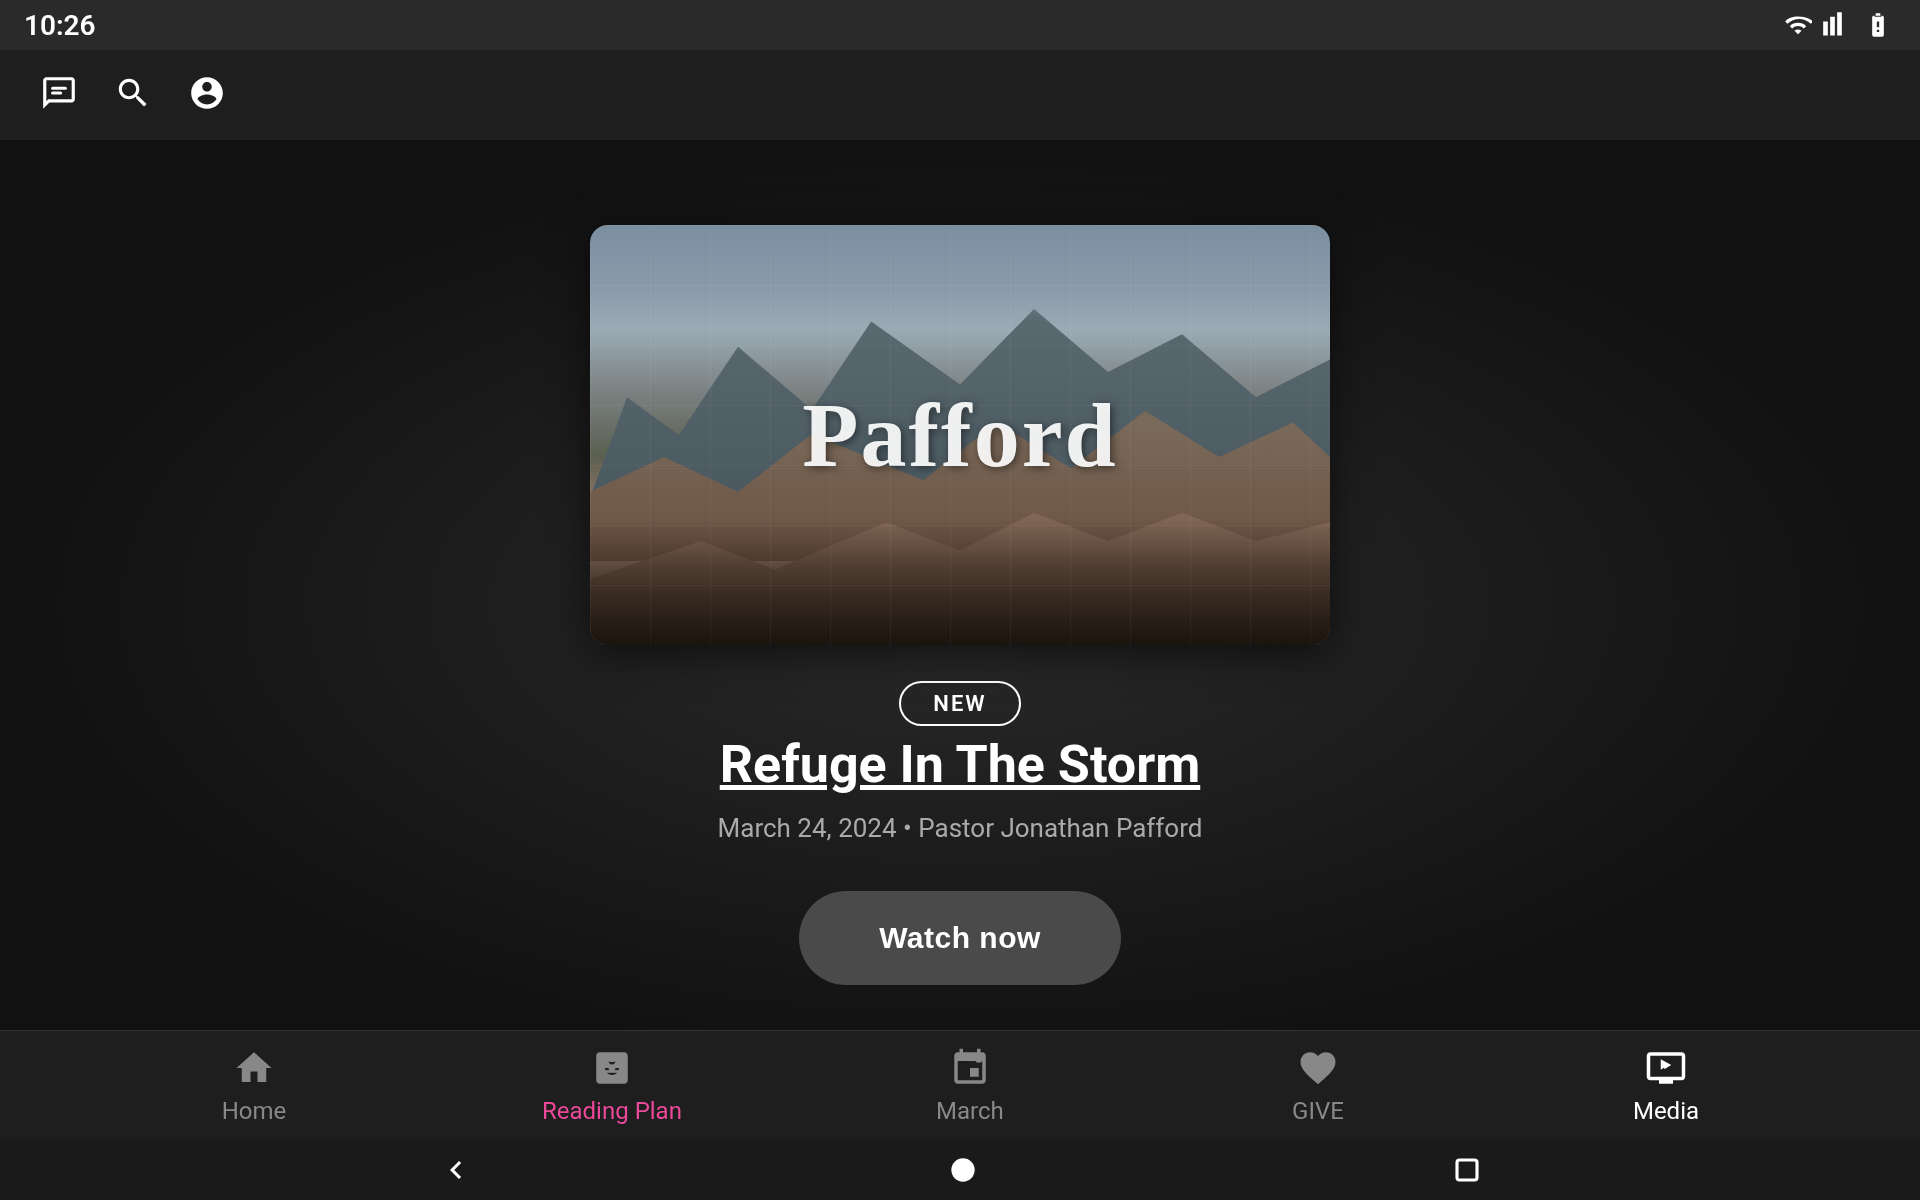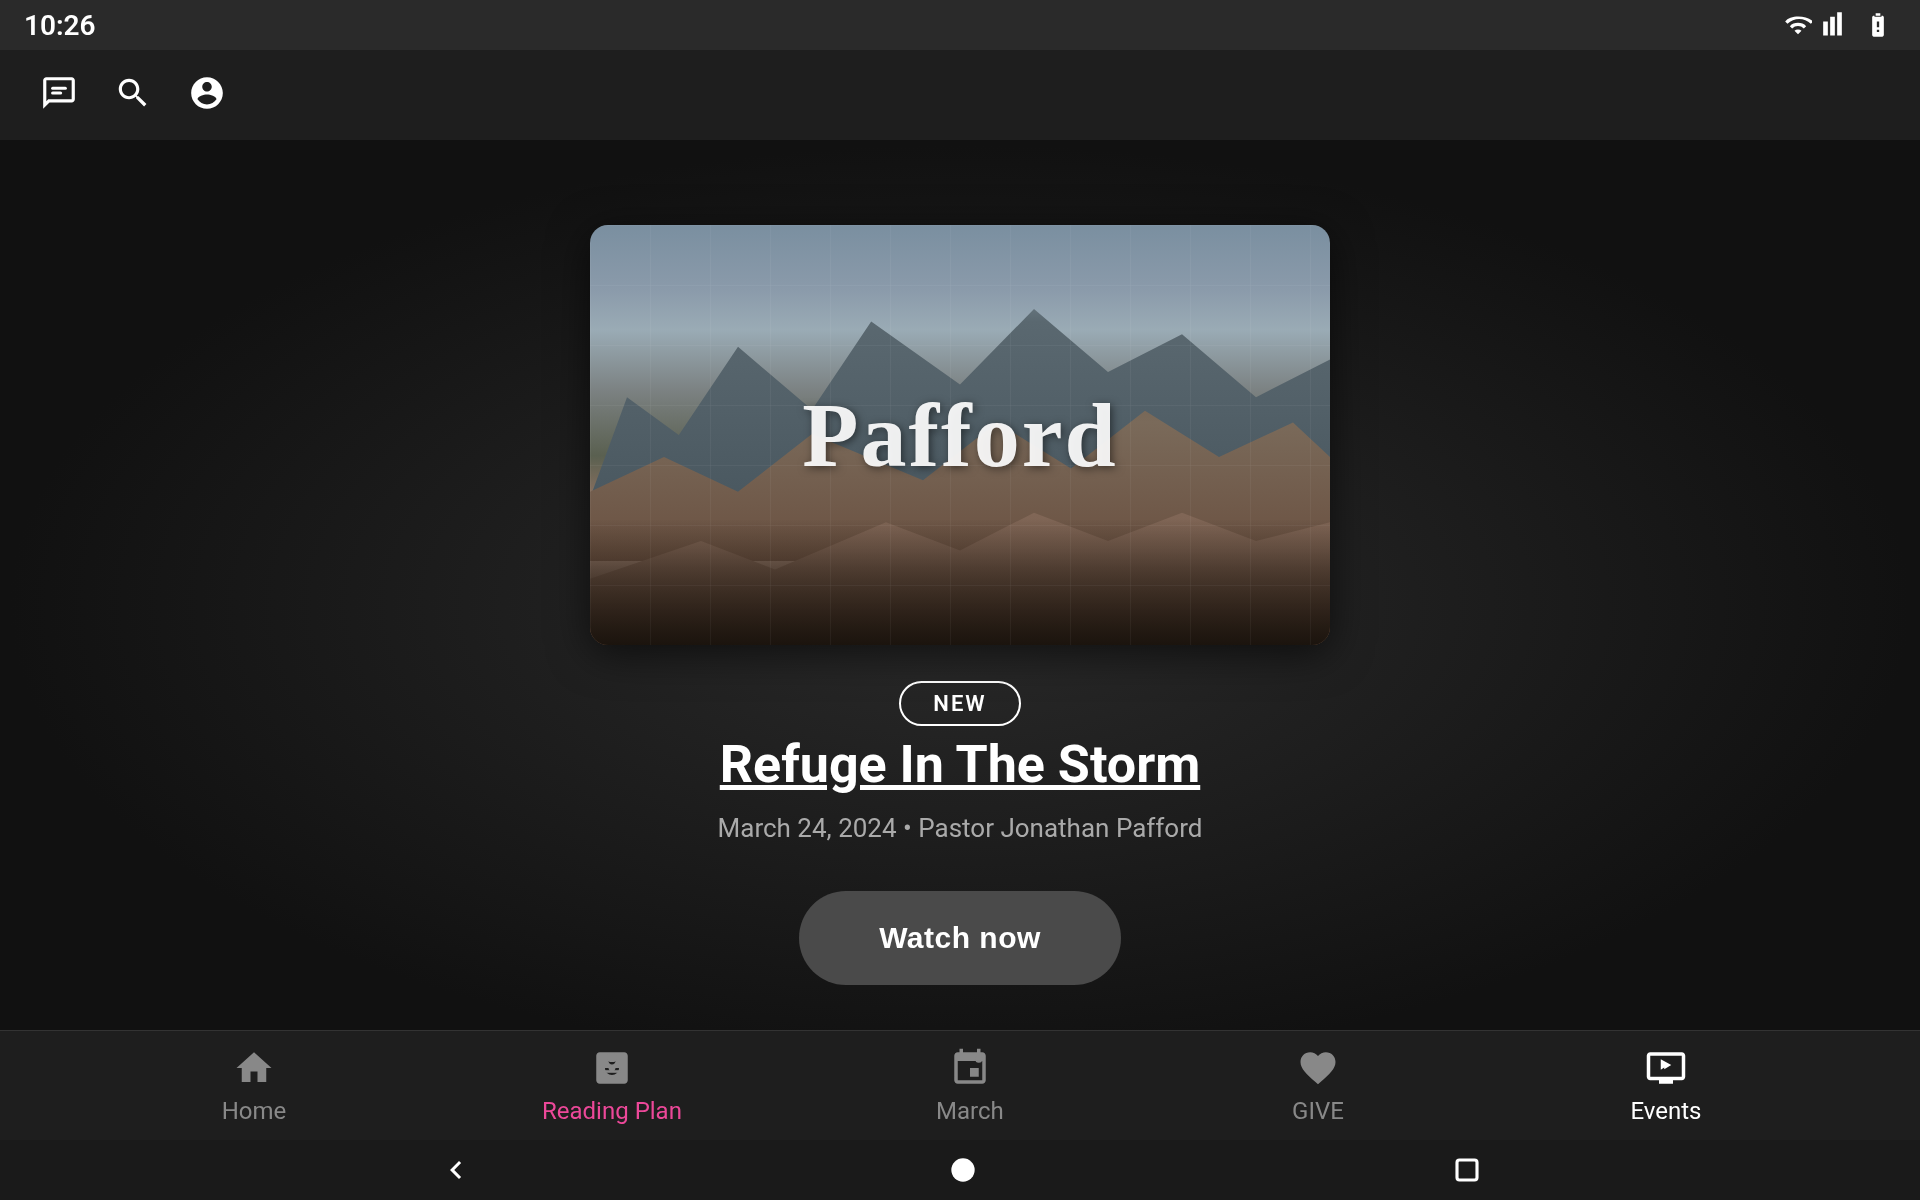--- a/index.html
+++ b/index.html
@@ -426,21 +426,21 @@
     <svg viewBox="0 0 24 24" fill="#888888">
       <path d="M12 21.35l-1.45-1.32C5.4 15.36 2 12.28 2 8.5 2 5.42 4.42 3 7.5 3c1.74 0 3.41.81 4.5 2.09C13.09 3.81 14.76 3 16.5 3 19.58 3 22 5.42 22 8.5c0 3.78-3.4 6.86-8.55 11.54L12 21.35z"></path>
     </svg>
     <span class="nav-label" style="color: rgb(136, 136, 136);">GIVE</span>
   </div>
 
   <div class="nav-item active">
     <svg viewBox="0 0 24 24" fill="#ffffff">
       <path d="M21 3H3c-1.1 0-2 .9-2 2v12c0 1.1.9 2 2 2h5v2h8v-2h5c1.1 0 1.99-.9 1.99-2L23 5c0-1.1-.9-2-2-2zm0 14H3V5h18v12zm-10-5.34L9 13V7l6 3.33-4 2.33z"></path>
     </svg>
-    <span class="nav-label" style="color: rgb(255, 255, 255);">Events</span>
+    <span class="nav-label" style="color: rgb(255, 255, 255);">Media</span>
   </div>
 
 </div>
 
 <div class="system-nav">
   <div class="sys-nav-btn">
     <svg width="36" height="36" viewBox="0 0 24 24" fill="white">
       <path d="M15.41 16.59L10.83 12l4.58-4.59L14 6l-6 6 6 6 1.41-1.41z"></path>
     </svg>
   </div>

